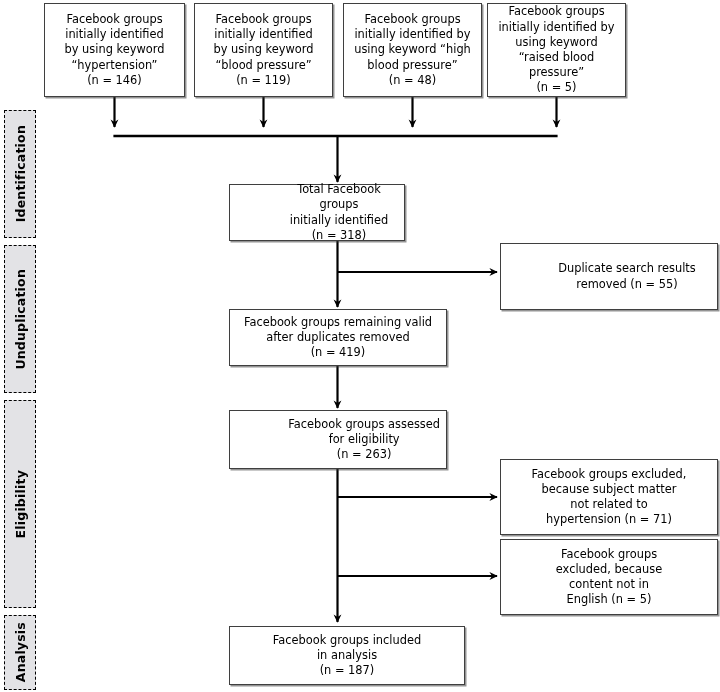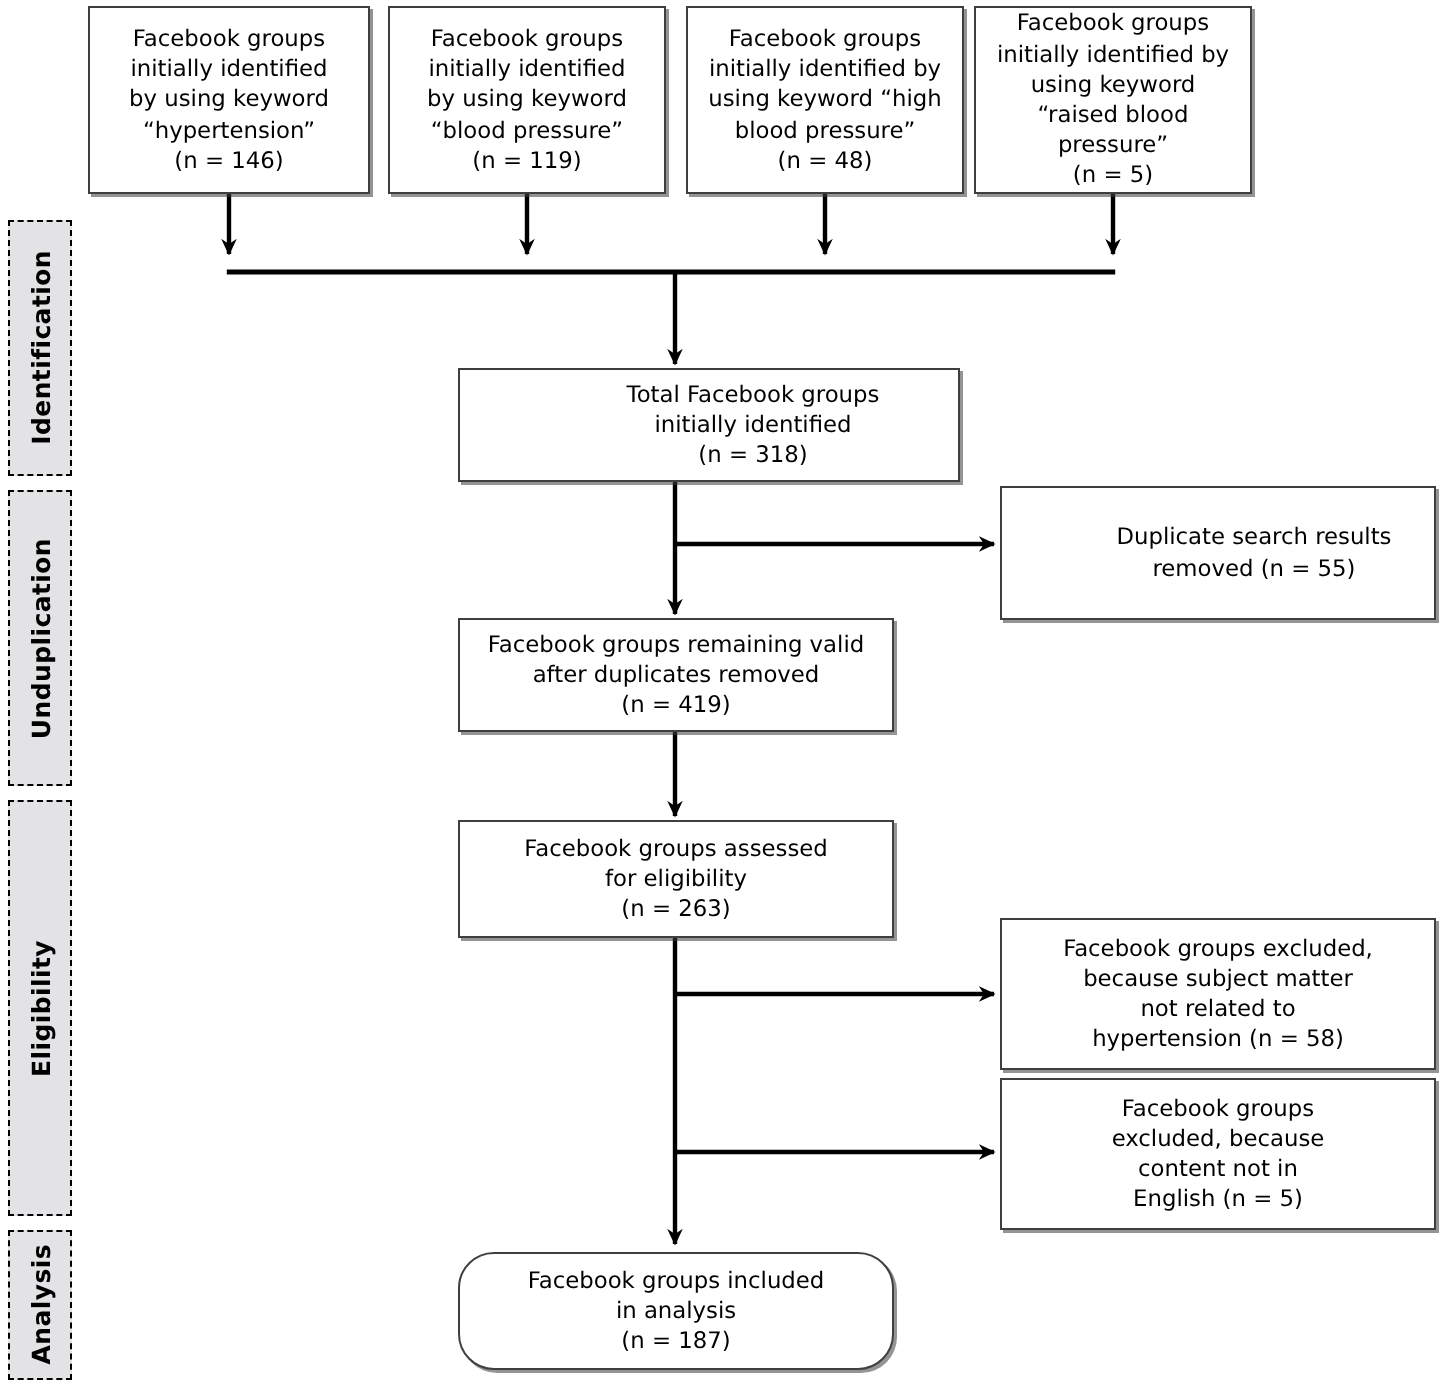--- a/index.html
+++ b/index.html
@@ -132,54 +132,54 @@
   </div>
   <div class="node-box" style="left:487px; top:3px; width:139px; height:94px;">
     <span class="node-text">Facebook groups
 initially identified by
 using keyword
 “raised blood
 pressure”
 (n = 5)</span>
   </div>
 
-  <div class="node-box" style="left:229px; top:184px; width:251px; height:57px;padding-left:44px;">
+  <div class="node-box" style="left:229px; top:184px; width:176px; height:57px;padding-left:44px;">
     <span class="node-text">Total Facebook groups
 initially identified
 (n = 318)</span>
   </div>
 
   <div class="node-box" style="left:229px; top:309px; width:218px; height:57px;">
     <span class="node-text">Facebook groups remaining valid
 after duplicates removed
 (n = 419)</span>
   </div>
 
-  <div class="node-box" style="left:229px; top:410px; width:218px; height:59px;">
+  <div class="node-box" style="left:229px; top:410px; width:218px; height:59px;justify-content:flex-end;">
     <span class="node-text">Facebook groups assessed
 for eligibility
 (n = 263)</span>
   </div>
 
-  <div class="node-box" style="left:229px; top:626px; width:218px; height:59px;border-radius:18px;">
+  <div class="node-box" style="left:229px; top:626px; width:236px; height:59px;">
     <span class="node-text">Facebook groups included
 in analysis
 (n = 187)</span>
   </div>
 
   <div class="node-box" style="left:500px; top:243px; width:218px; height:67px;padding-left:36px;">
     <span class="node-text">Duplicate search results
 removed (n = 55)</span>
   </div>
 
   <div class="node-box" style="left:500px; top:459px; width:218px; height:76px;">
     <span class="node-text">Facebook groups excluded,
 because subject matter
 not related to
-hypertension (n = 58)</span>
+hypertension (n = 71)</span>
   </div>
 
   <div class="node-box" style="left:500px; top:539px; width:218px; height:76px;">
     <span class="node-text">Facebook groups
 excluded, because
 content not in
 English (n = 5)</span>
   </div>
 
 </div>

